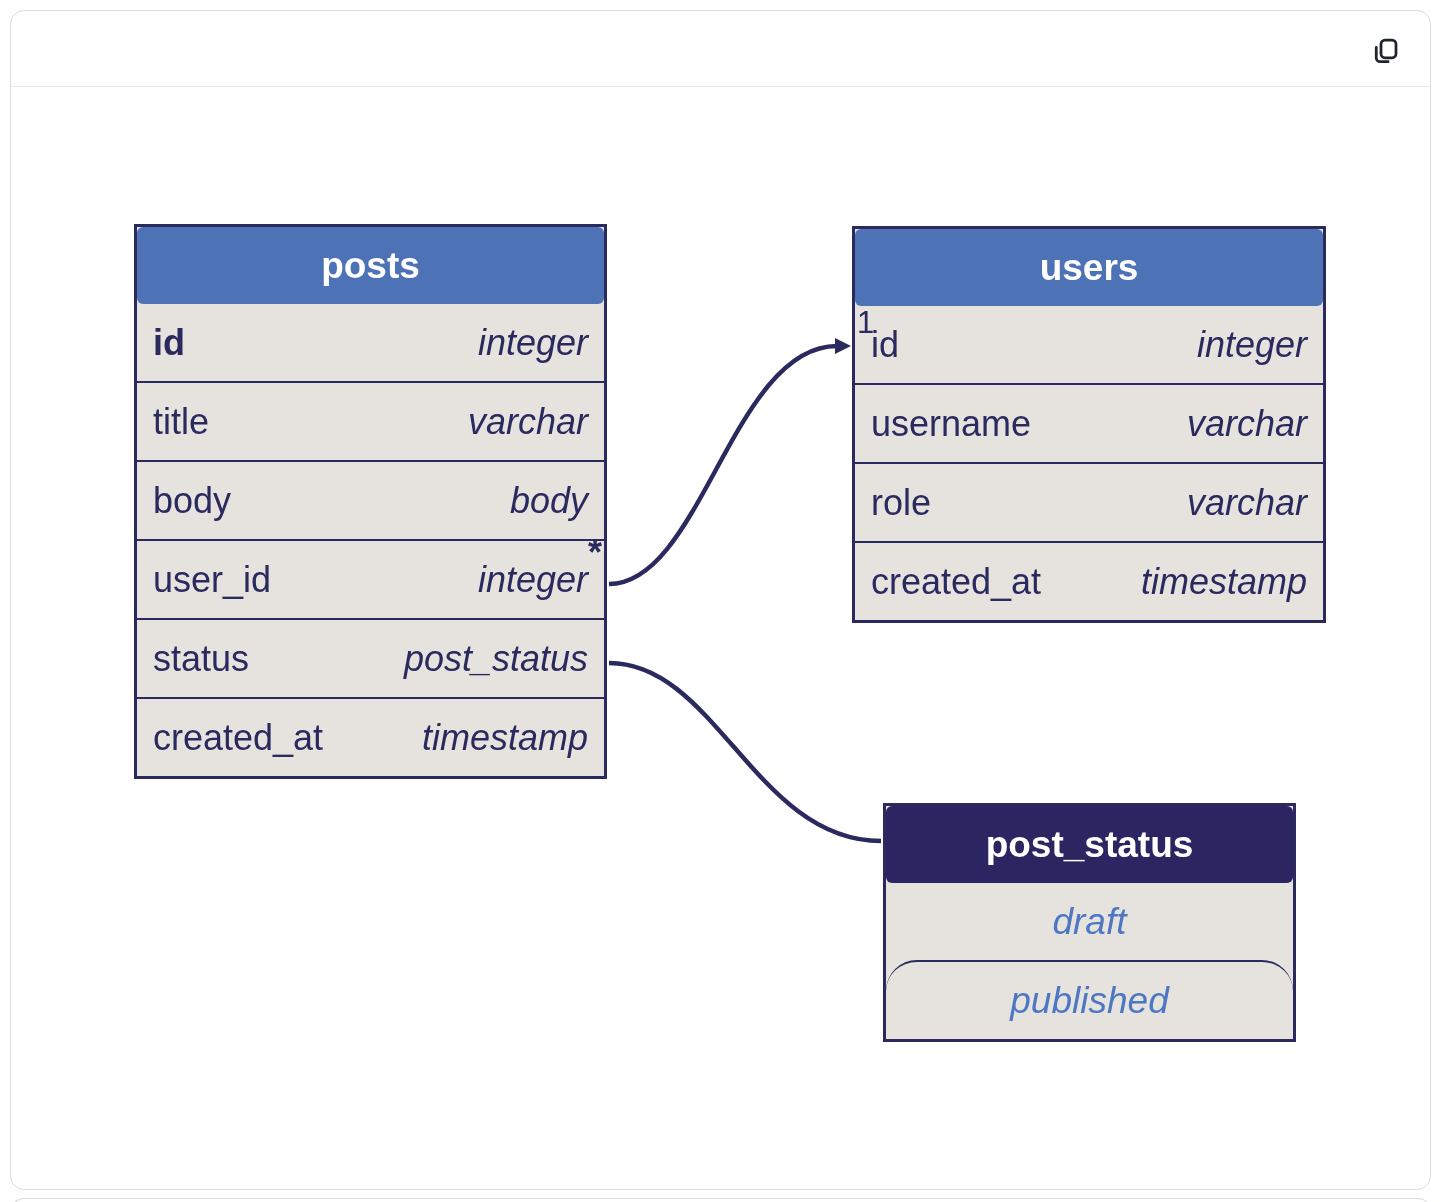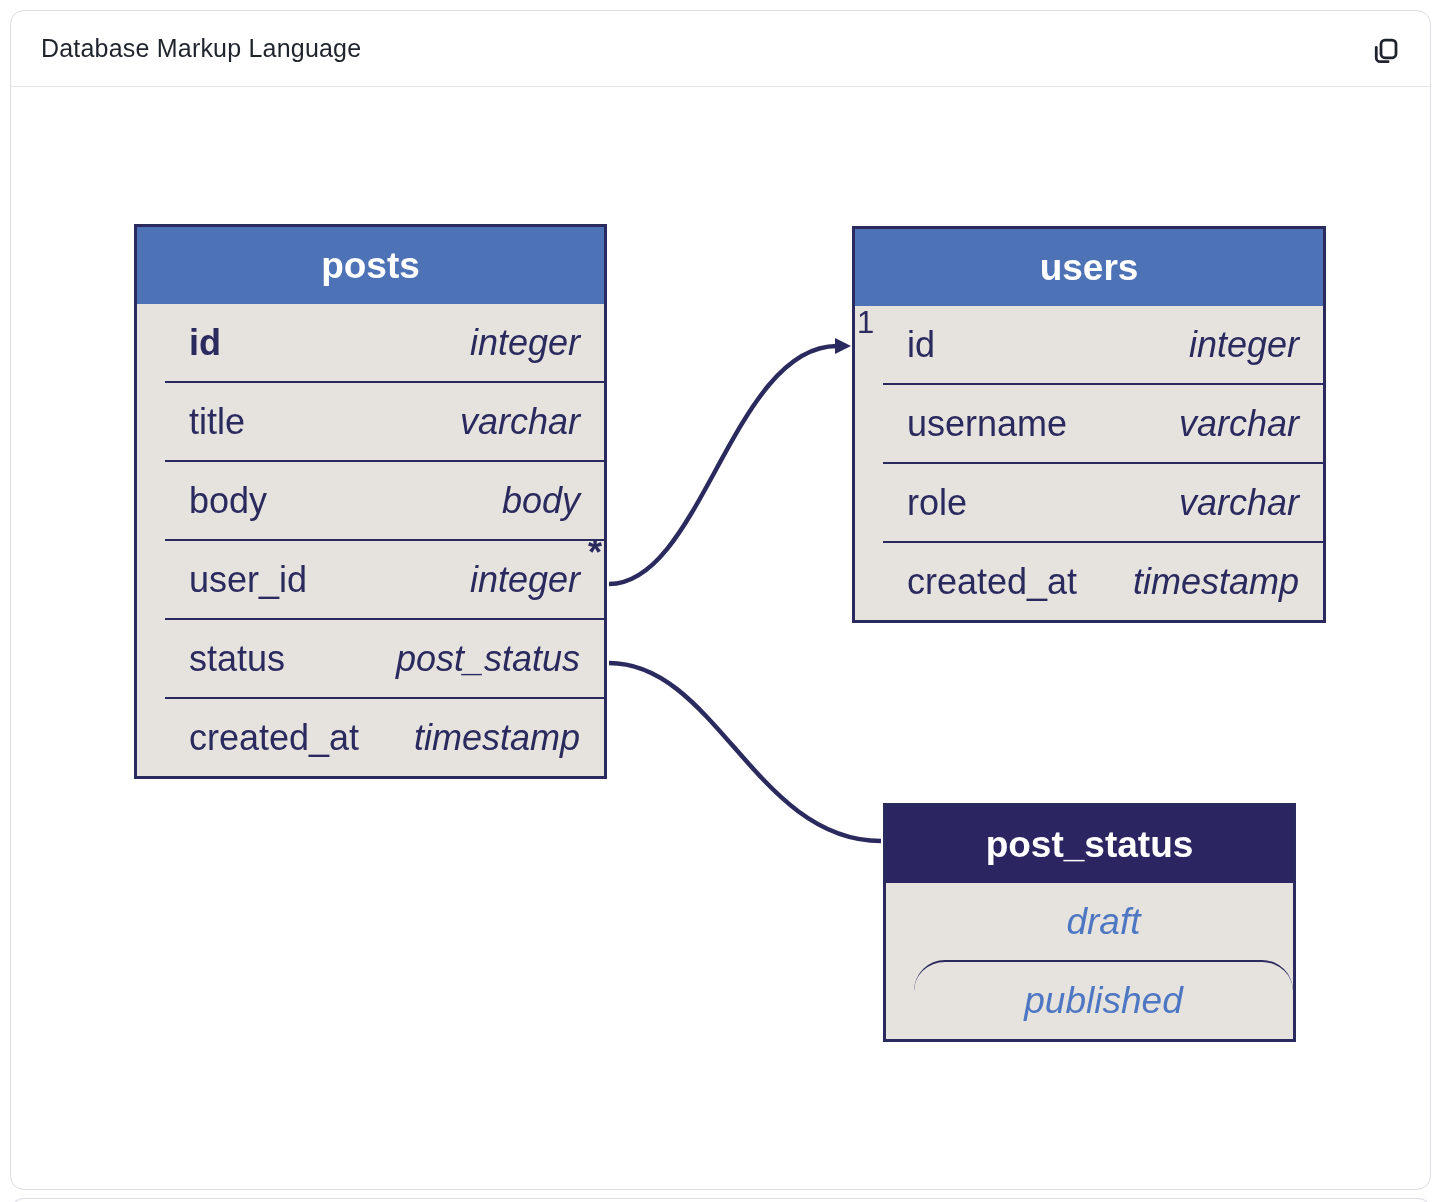--- a/index.html
+++ b/index.html
@@ -37,29 +37,29 @@
     border-radius: 14px 14px 0 0; background: #ffffff;
   }
 
   
   .db-table {
     position: absolute; box-sizing: border-box;
     border: 3px solid #2b2a5e; background: #e6e3df;
   }
   .t-header {
     height: 77px; display: flex; align-items: center; justify-content: center;
-    color: #ffffff; font-weight: bold; font-size: 37px;
+    color: #ffffff; font-weight: bold; font-size: 37px; border-radius: 6px;
   }
   .t-header.blue { background: #4e72b6; }
   .t-header.navy { background: #2b2661; }
   .t-row {
     height: 77px; border-top: 2px solid #2b2a5e;
     display: flex; align-items: center; justify-content: space-between;
-    padding: 0 24px; box-sizing: content-box;
-    background: #e6e3df; color: #2b2a5e; font-size: 36px; margin-left: 28px;
+    padding: 0 16px; box-sizing: content-box;
+    background: #e6e3df; color: #2b2a5e; font-size: 36px;
   }
   .t-row .fname { font-style: normal; }
   .t-row .fname.pk { font-weight: bold; }
   .t-row .ftype { font-style: italic; }
   .t-row.enum-row { justify-content: center; border-radius: 31px; }
   .t-row.enum-row .evalue { font-style: italic; color: #4d77c3; font-size: 37px; }
 
   #table-posts { left: 123px; top: 213px; width: 473px; }
   #table-users { left: 841px; top: 215px; width: 474px; }
   #table-post-status { left: 872px; top: 792px; width: 413px; }
@@ -78,21 +78,20 @@
   #card-many { left: 577px; top: 521px; font-size: 36px; font-weight: bold; }
 </style>
 </head>
 <body>
 
 <div class="stage">
 
   <div class="card">
 
     <div class="card-header">
-      <div class="card-title">Database Markup Language</div>
       <button class="copy-btn" title="">
         <span>
           <svg viewBox="0 0 24 24" fill="none" stroke="#1f242c" stroke-width="2.2" stroke-linecap="round" stroke-linejoin="round">
             <path d="M14.5 20.5 H8.2 a3.2 3.2 0 0 1 -3.2 -3.2 V9"></path>
             <rect x="8.8" y="3.2" width="12" height="14.2" rx="3.2" fill="#ffffff"></rect>
           </svg>
         </span>
       </button>
     </div>
 

